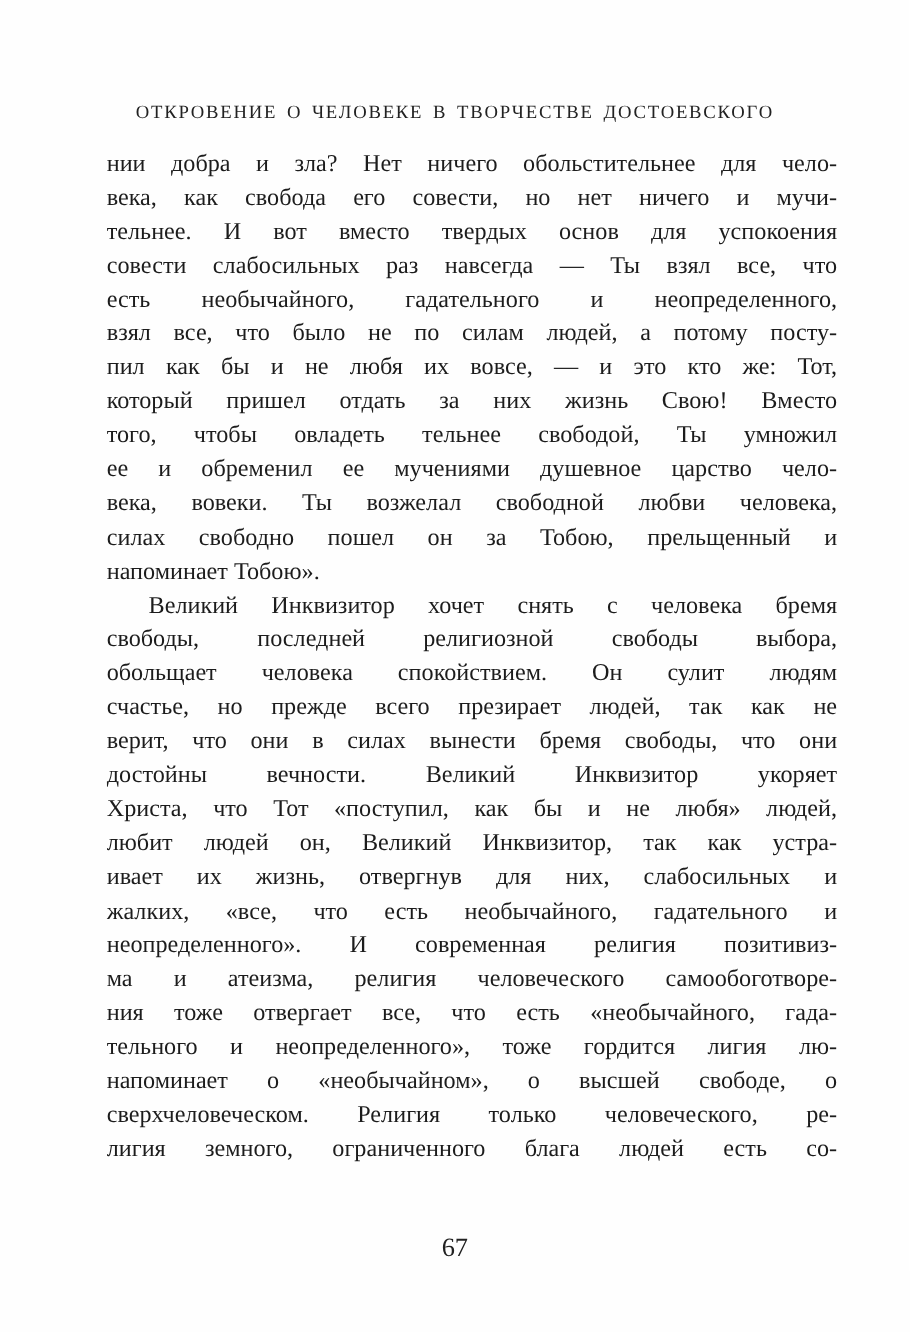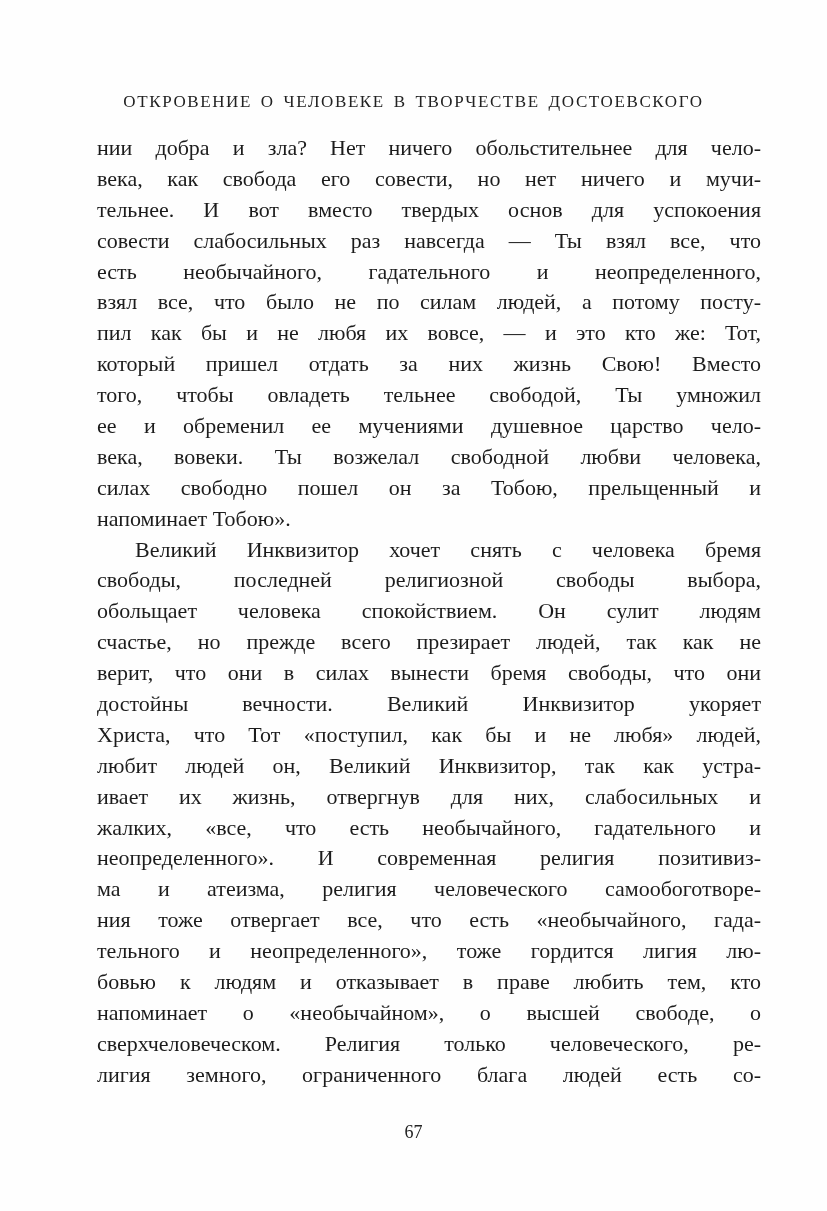--- a/index.html
+++ b/index.html
@@ -49,21 +49,21 @@
   }
   .line.indent {
     text-indent: 38px;
   }
   .page-number {
     position: absolute;
     top: 1122px;
     left: 0;
     right: 0;
     text-align: center;
-    font-size: 18px;
+    font-size: 24px;
     color: #222;
   }
 </style>
 </head>
 <body>
 
 <div class="page">
   <div class="running-header">ОТКРОВЕНИЕ О ЧЕЛОВЕКЕ В ТВОРЧЕСТВЕ ДОСТОЕВСКОГО</div>
 
   <div class="text-block" id="text-block">
@@ -87,20 +87,19 @@
       <div class="line">верит, что они в силах вынести бремя свободы, что они</div>
       <div class="line">достойны вечности. Великий Инквизитор укоряет</div>
       <div class="line">Христа, что Тот «поступил, как бы и не любя» людей,</div>
       <div class="line">любит людей он, Великий Инквизитор, так как устра-</div>
       <div class="line">ивает их жизнь, отвергнув для них, слабосильных и</div>
       <div class="line">жалких, «все, что есть необычайного, гадательного и</div>
       <div class="line">неопределенного». И современная религия позитивиз-</div>
       <div class="line">ма и атеизма, религия человеческого самообоготворе-</div>
       <div class="line">ния тоже отвергает все, что есть «необычайного, гада-</div>
       <div class="line">тельного и неопределенного», тоже гордится лигия лю-</div>
-      <div class="line">бовью к людям и отказывает в праве любить тем, кто</div>
       <div class="line">напоминает о «необычайном», о высшей свободе, о</div>
       <div class="line">сверхчеловеческом. Религия только человеческого, ре-</div>
       <div class="line">лигия земного, ограниченного блага людей есть со-</div>
     </div>
 
   <div class="page-number">67</div>
 </div>
 
 </body></html>

